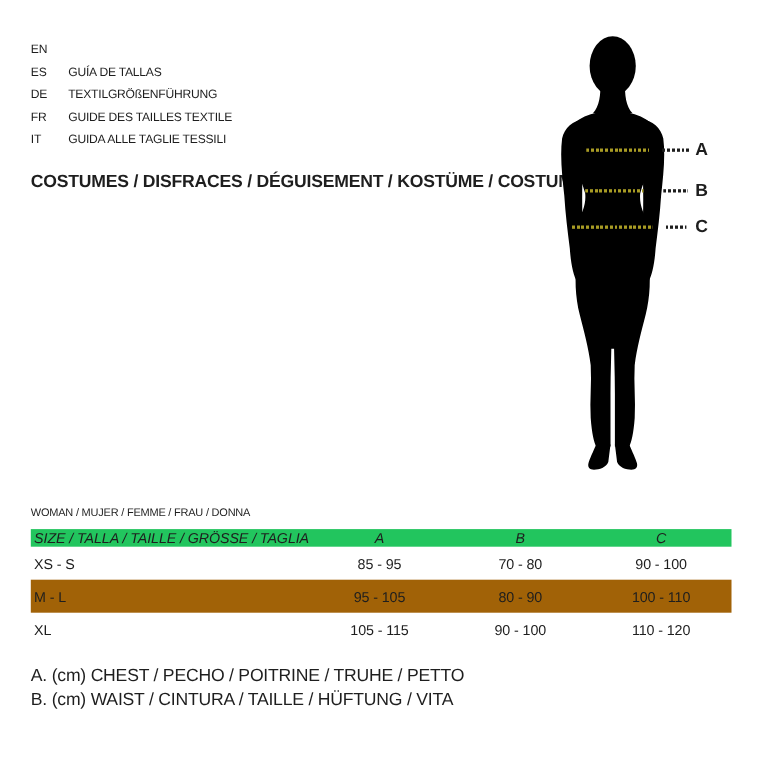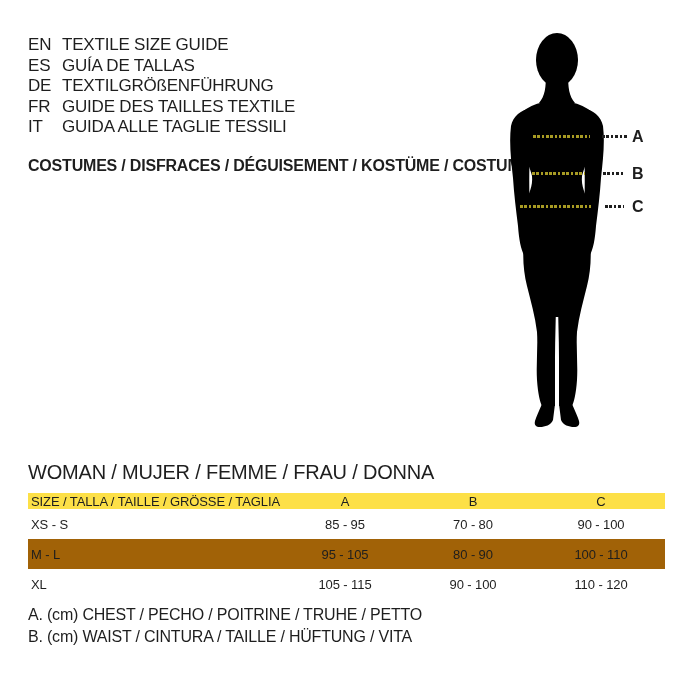--- a/index.html
+++ b/index.html
@@ -2,21 +2,21 @@
 <html><head>
 <meta charset="utf-8">
 <style>
   html,body{margin:0;padding:0;background:#ffffff;}
   .page{
     position:relative;width:700px;height:700px;background:#ffffff;overflow:hidden;
     font-family:"Liberation Sans",sans-serif;color:#1e1e1e;
   }
   
   .lang-list{position:absolute;left:28px;top:35px;}
-  .lang-row{display:flex;line-height:20.5px;font-size:17px;letter-spacing:-0.2px;}
+  .lang-row{display:flex;line-height:20.5px;font-size:11px;letter-spacing:-0.2px;}
   .lang-code{width:34px;flex:0 0 34px;}
   
   .category-line{
     position:absolute;left:28px;top:157px;font-size:16px;font-weight:bold;
     letter-spacing:-0.2px;
   }
   
   .figure-area{position:absolute;left:475px;top:30px;width:200px;height:410px;}
   .figure-area svg{position:absolute;left:0;top:0;}
   .dash{position:absolute;height:3px;}
@@ -30,39 +30,38 @@
   .dash-a-call{left:127px;top:105px;width:26px;}
   .label-a{left:157px;top:97px;}
   .dash-b-body{left:57px;top:142px;width:53px;}
   .dash-b-call{left:128px;top:142px;width:22px;}
   .label-b{left:157px;top:134px;}
   .dash-c-body{left:45px;top:175px;width:73px;}
   .dash-c-call{left:130px;top:175px;width:19px;}
   .label-c{left:157px;top:167px;}
   
   .table-section{position:absolute;left:28px;top:461px;width:637px;}
-  .group-label{font-size:20px;letter-spacing:-0.2px;margin-bottom:9px;}
+  .group-label{font-size:10px;letter-spacing:-0.2px;margin-bottom:9px;}
   .t-row{display:flex;align-items:center;height:30px;font-size:13px;letter-spacing:-0.1px;}
-  .t-row.t-head{height:16px;background:#fde047;}
+  .t-row.t-head{height:16px;background:#22c55e;font-style:italic;}
   .t-row.alt{background:#a16207;}
   .c{flex:1;text-align:center;}
   .c.size{flex:0 0 250px;text-align:left;padding-left:3px;}
   
   .legend{position:absolute;left:28px;top:604px;}
   .legend-line{font-size:16px;line-height:22.4px;letter-spacing:-0.2px;}
 </style>
 </head>
 <body>
 
 <div class="page">
 
   <div class="lang-list">
     <div class="lang-row">
       <span class="lang-code">EN</span>
-      <span class="lang-text">TEXTILE SIZE GUIDE</span>
     </div>
     <div class="lang-row">
       <span class="lang-code">ES</span>
       <span class="lang-text">GUÍA DE TALLAS</span>
     </div>
     <div class="lang-row">
       <span class="lang-code">DE</span>
       <span class="lang-text">TEXTILGRÖßENFÜHRUNG</span>
     </div>
     <div class="lang-row">

